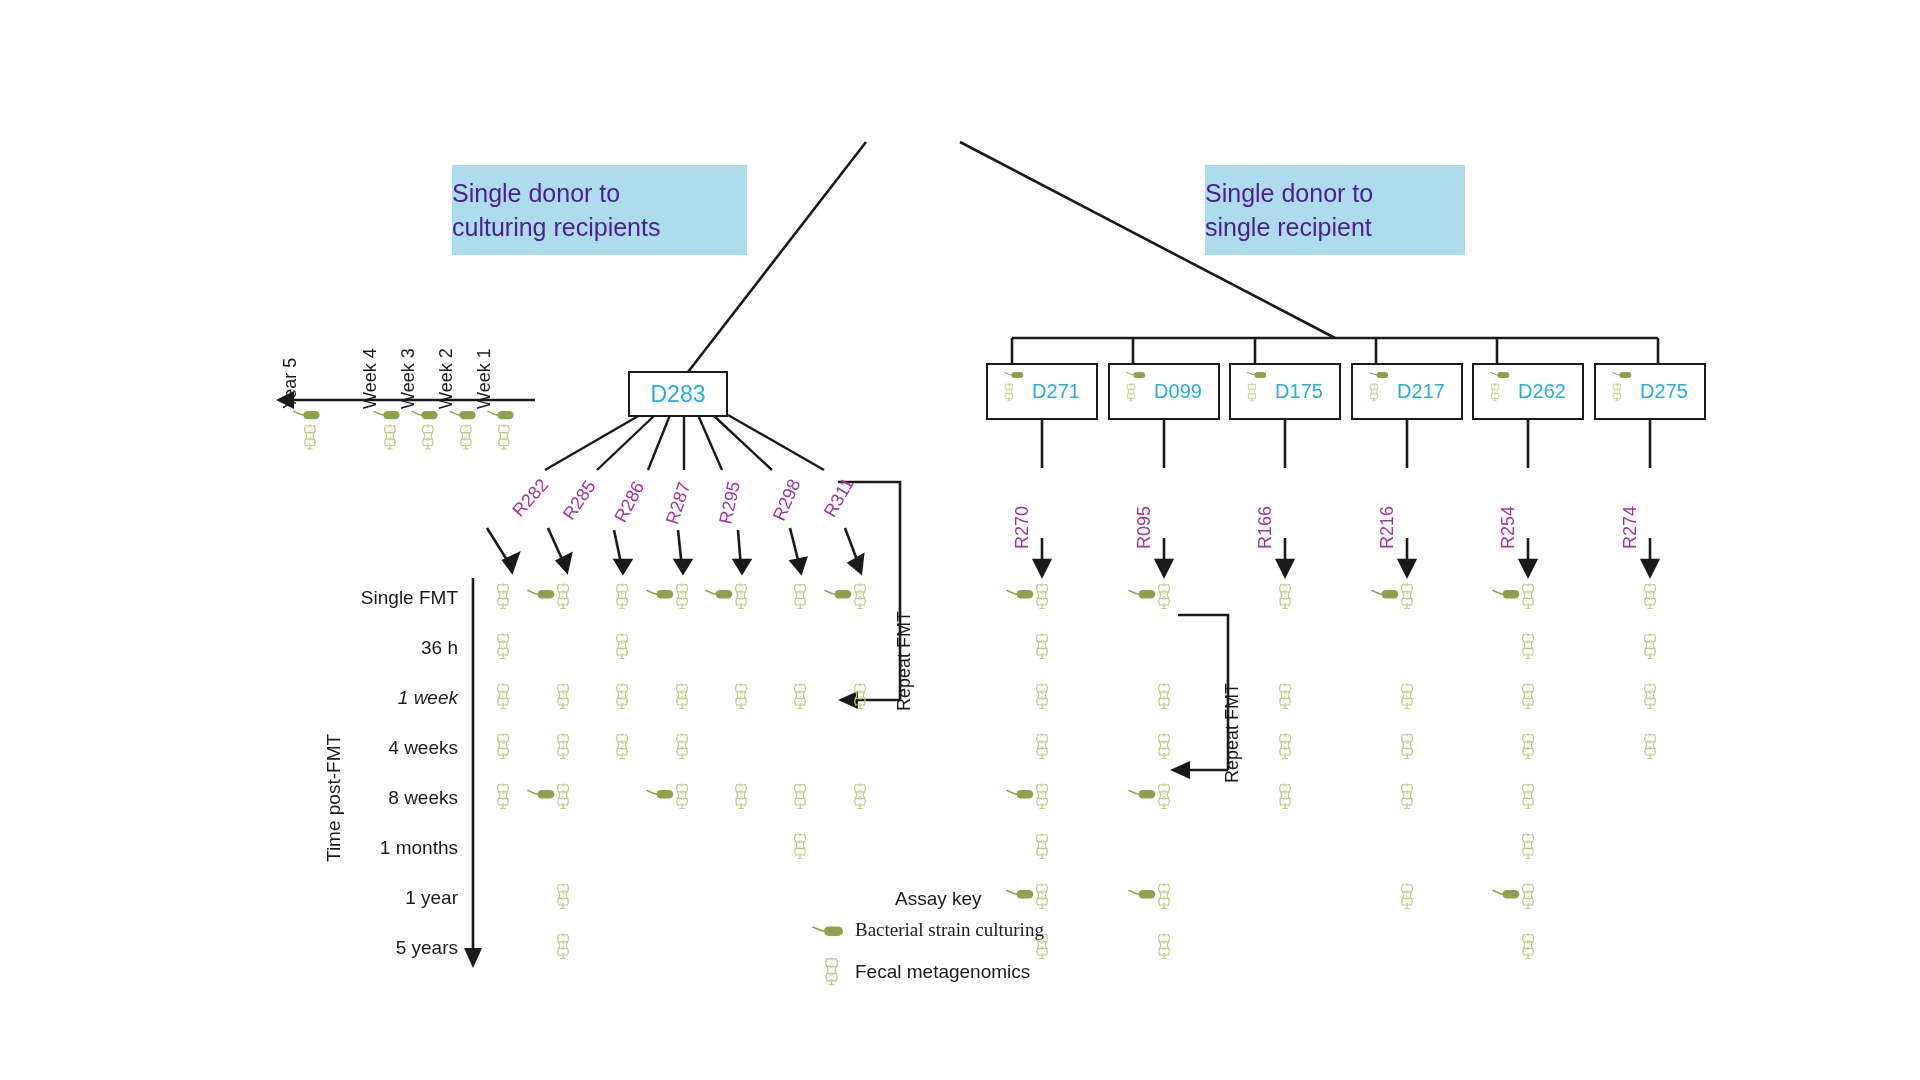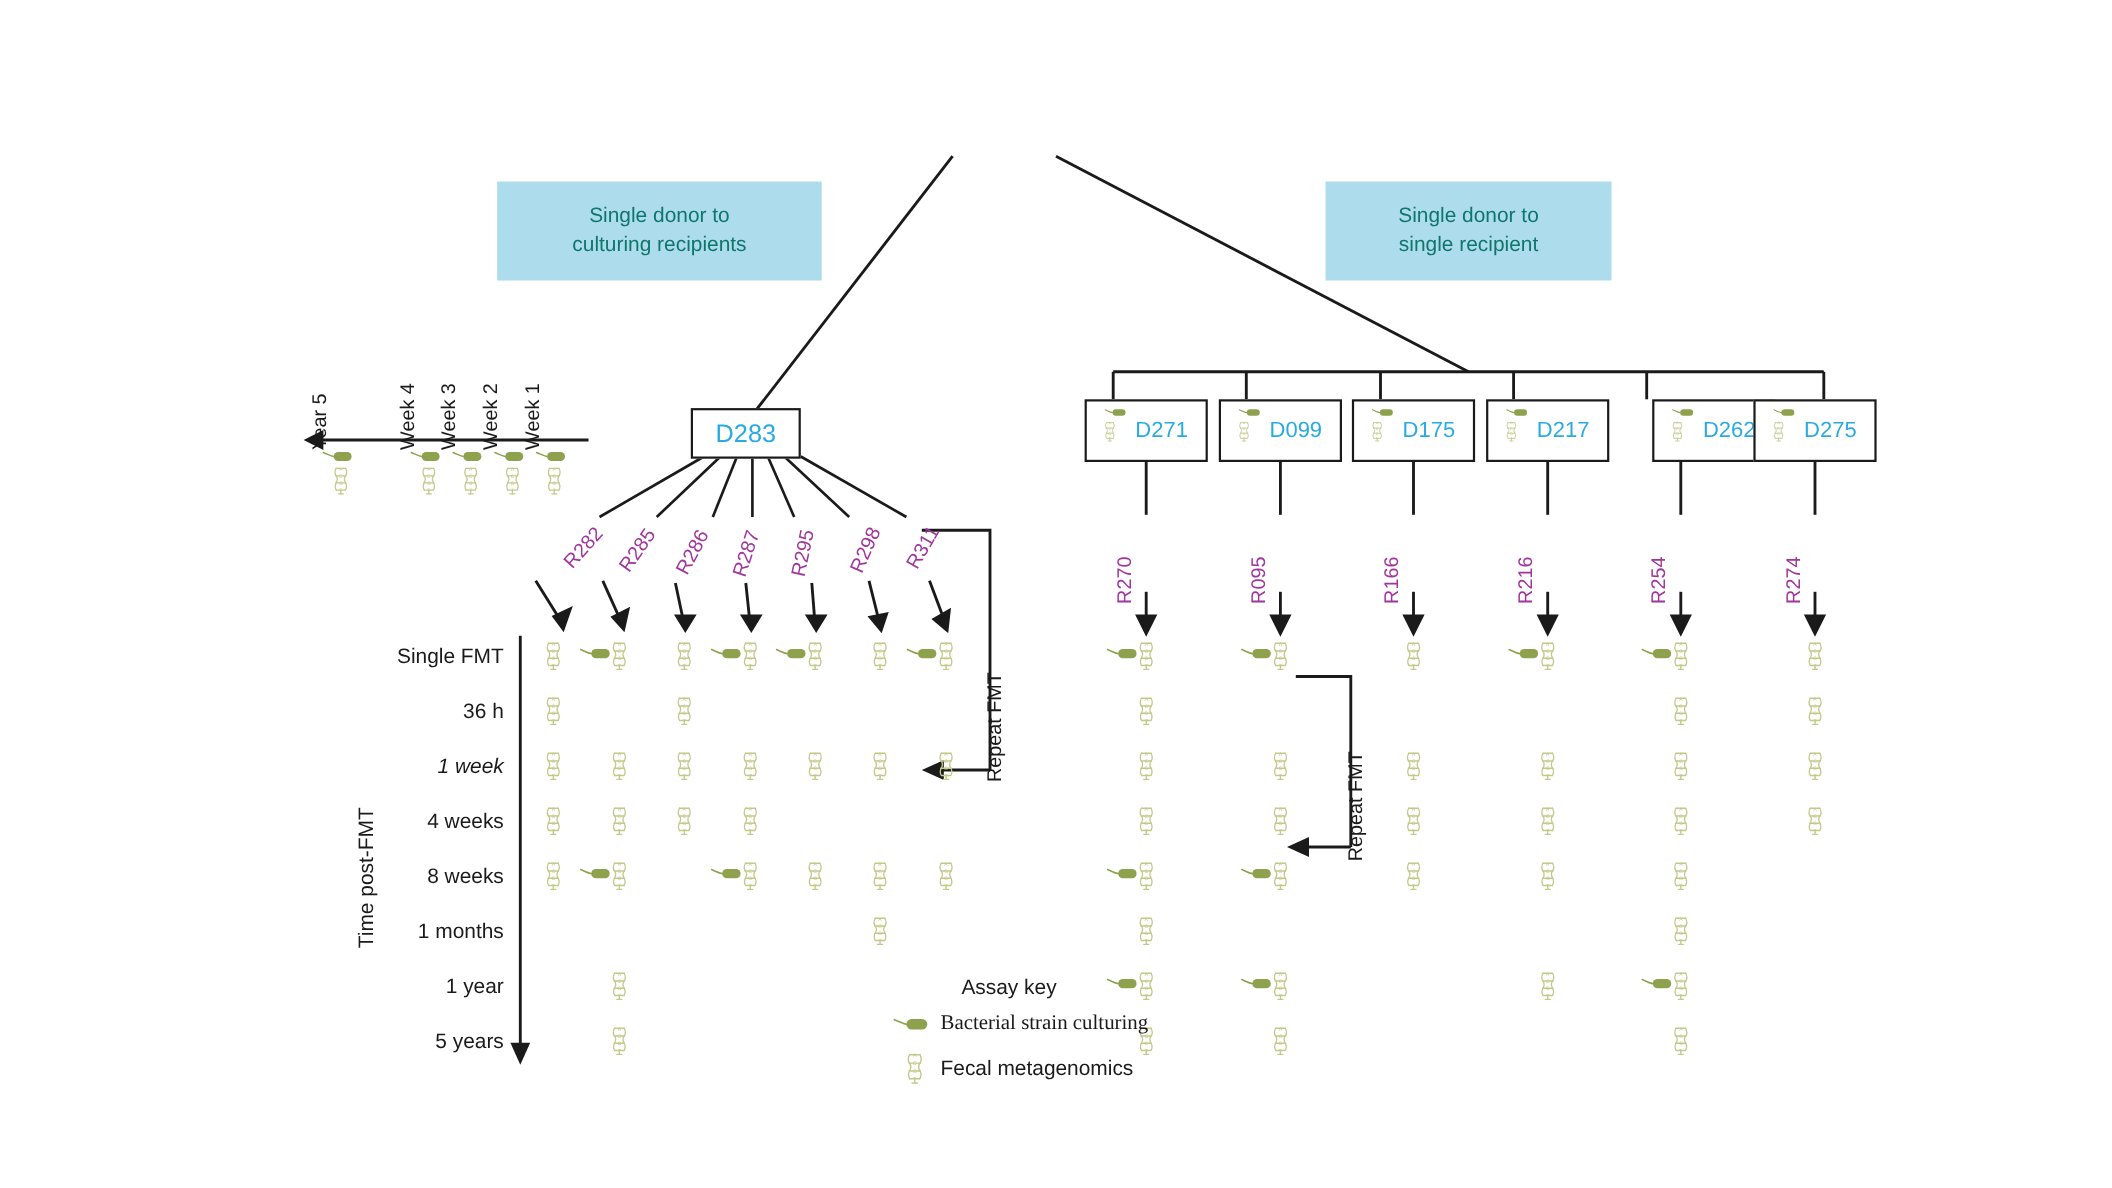--- a/index.html
+++ b/index.html
@@ -13,22 +13,22 @@
   svg#wires{position:absolute;left:0;top:0;width:1920px;height:1080px;pointer-events:none;}
 
   .box{
     position:absolute;box-sizing:border-box;
     border:2.5px solid #1a1a1a;background:#fff;
     display:flex;align-items:center;justify-content:center;
     font-size:19px;line-height:1.25;text-align:center;
   }
   .bluebox{
     position:absolute;box-sizing:border-box;background:#ADDCEC;border:none;
-    display:flex;align-items:center;justify-content:center;
-    font-size:19px;line-height:1.38;text-align:center;color:#0f766e;
+    display:flex;align-items:flex-start;justify-content:center;
+    font-size:25px;line-height:1.38;text-align:center;color:#4c1d95;
   }
   .cyan{color:#29ABE2;}
   .magenta{color:#A0369B;}
 
   .donor-box{
     position:absolute;box-sizing:border-box;border:2.5px solid #1a1a1a;background:#fff;
     display:flex;align-items:center;justify-content:center;gap:4px;
     font-size:20px;color:#29ABE2;
   }
   .d283-box{
@@ -290,21 +290,21 @@
                 <text x="8" y="4.4">A</text>
                 <text x="8" y="12.1">C</text>
                 <text x="8" y="19.6">G</text>
                 <text x="8" y="27.3">T</text>
               </g>
             </svg>
           </span>
         </span>
         <span>D217</span>
       </div>
-      <div class="donor-box" style="left: 1472px; top: 363px; width: 112px; height: 57px; margin-left: 30px;">
+      <div class="donor-box" style="left: 1472px; top: 363px; width: 112px; height: 57px;">
         <span class="ic" style="position:relative;left:0;top:0;display:inline-block;width:24px;">
           <span style="display:block;transform:scale(.62);transform-origin:left top;">
             <svg width="34" height="16" viewBox="0 0 34 16">
               <path d="M1 4 C5 5.5, 8 7.5, 12 8.2" stroke="#8EA24E" stroke-width="1.6" fill="none" stroke-linecap="round"></path>
               <rect x="12" y="3.4" width="19" height="9.6" rx="4.8" ry="4.8" fill="#8EA24E"></rect>
             </svg>
           </span>
           <span style="display:block;transform:scale(.62);transform-origin:left top;margin-top:-3px;">
             <svg width="16" height="30" viewBox="0 0 16 30">
               <g stroke="#C3C98A" stroke-width="1.35" fill="none" stroke-linecap="round">
@@ -1975,21 +1975,21 @@
             <text x="8" y="4.4">A</text>
             <text x="8" y="12.1">C</text>
             <text x="8" y="19.6">G</text>
             <text x="8" y="27.3">T</text>
           </g>
         </svg>
       </div>
       <div style="position: absolute; left: 1488px; top: 932px; width: 58px; height: 32px;"></div>
     </div>
 
-  <div class="keytitle" style="left:874px;top:888px;text-align:center;">
+  <div class="keytitle" style="left:895px;top:888px;text-align:center;">
     <span>Assay key</span>
   </div>
   <div id="assay-key-rows">
       <div class="ic" style="left: 812px; top: 923px;">
         <svg width="34" height="16" viewBox="0 0 34 16">
           <path d="M1 4 C5 5.5, 8 7.5, 12 8.2" stroke="#8EA24E" stroke-width="1.6" fill="none" stroke-linecap="round"></path>
           <rect x="12" y="3.4" width="19" height="9.6" rx="4.8" ry="4.8" fill="#8EA24E"></rect>
         </svg>
       </div>
       <div class="keytext" style="left: 855px; top: 919px; font-family: Liberation Serif, serif;">Bacterial strain culturing</div>

